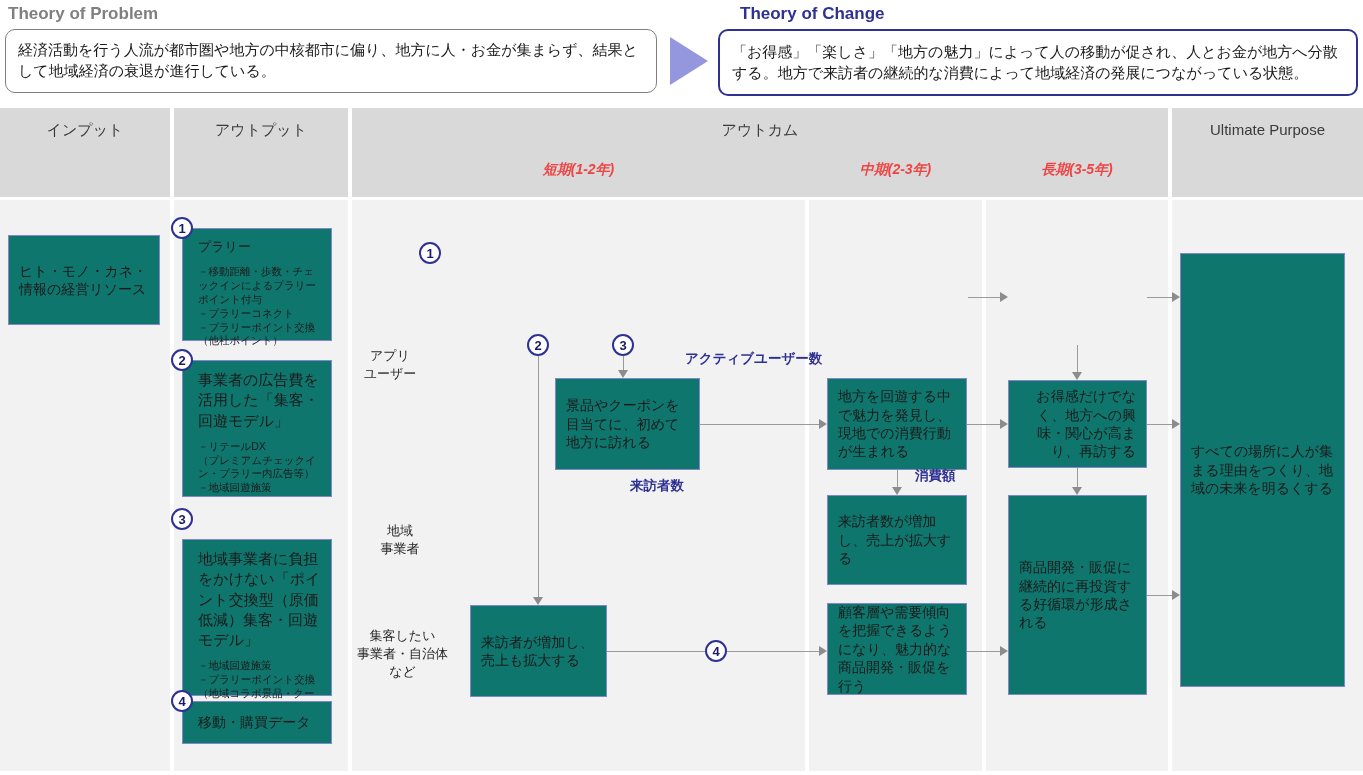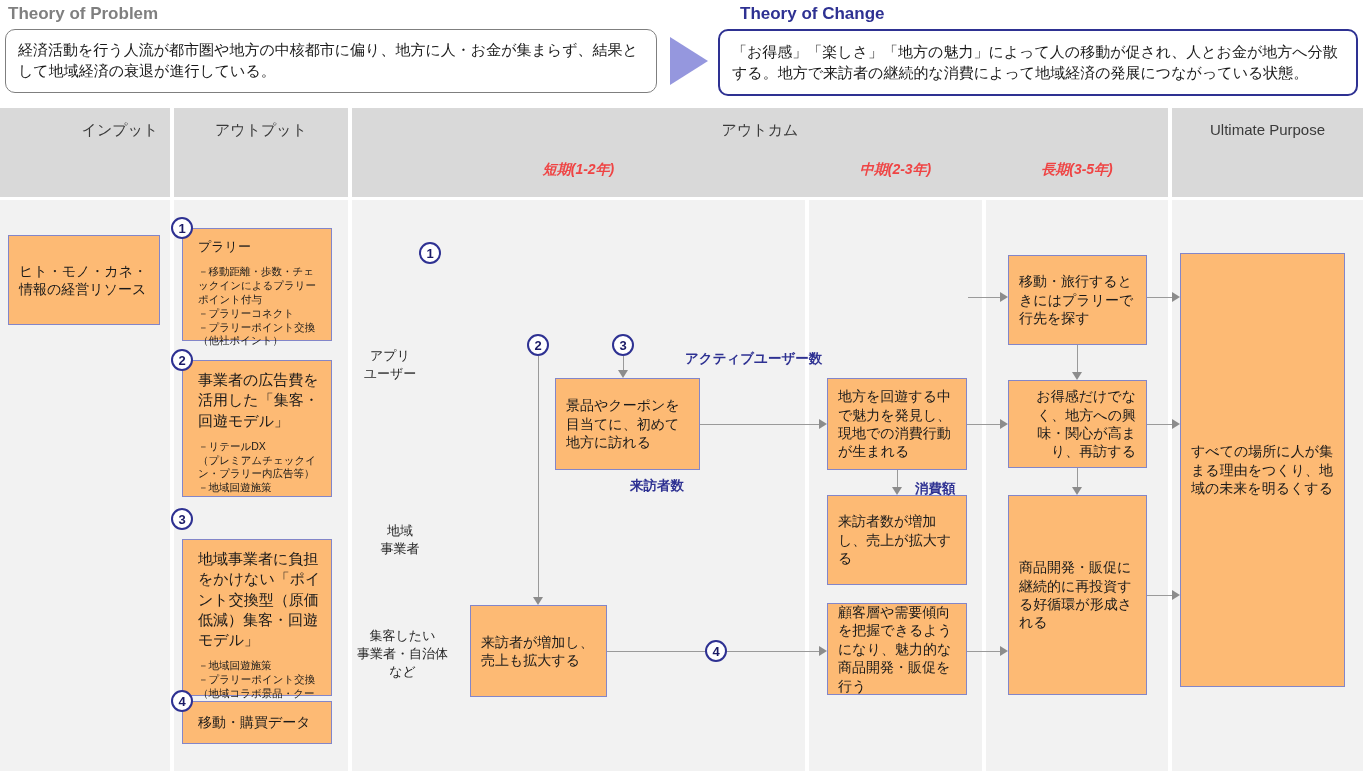--- a/index.html
+++ b/index.html
@@ -19,21 +19,21 @@
   .change-border{border:2px solid #2e3192;}
   .big-arrow{position:absolute;width:0;height:0;
     border-top:24px solid transparent;border-bottom:24px solid transparent;
     border-left:38px solid #9597de;}
   
   .hdr{position:absolute;background:#d9d9d9;top:108px;height:89px;}
   .hdr-label{position:absolute;top:121px;font-size:15px;color:#3a3a3a;text-align:center;}
   .period-label{position:absolute;top:161px;font-size:14px;font-weight:bold;color:#ef4444;text-align:center;font-style:italic;}
   .panel{position:absolute;background:#f2f2f2;top:200px;height:571px;}
   
-  .node{position:absolute;background:#fdba74;border:1.5px solid #8386c9;box-sizing:border-box;
+  .node{position:absolute;background:#0f766e;border:1.5px solid #8386c9;box-sizing:border-box;
     display:flex;align-items:center;padding:6px 10px;font-size:14px;line-height:1.32;}
   .node .txt{width:100%;}
   .out-node{display:block;padding:9px 8px 6px 15px;}
   .out-title-sm{font-size:13px;margin-bottom:10px;}
   .out-title{font-size:15px;line-height:1.35;margin-bottom:9px;}
   .out-details{font-size:10.5px;line-height:1.32;color:#1a1a1a;}
   
   .numc{position:absolute;width:22px;height:22px;border-radius:50%;background:#fff;
     border:2px solid #2e3192;box-sizing:border-box;color:#1a1a66;font-weight:bold;font-size:13px;
     display:flex;align-items:center;justify-content:center;z-index:5;}
@@ -61,21 +61,21 @@
   <div class="sec-title t-change" style="left:740px;top:4px;">Theory of Change</div>
   <div class="theory-box change-border" style="left:718px;top:29px;width:640px;height:67px;">
     <div class="txt">「お得感」「楽しさ」「地方の魅力」によって人の移動が促され、人とお金が地方へ分散する。地方で来訪者の継続的な消費によって地域経済の発展につながっている状態。</div>
   </div>
 
   <div class="hdr" style="left:0;width:170px;"></div>
   <div class="hdr" style="left:174px;width:174px;"></div>
   <div class="hdr" style="left:352px;width:816px;"></div>
   <div class="hdr" style="left:1172px;width:191px;"></div>
 
-  <div class="hdr-label" style="left:0;width:170px;padding-left:35px;">インプット</div>
+  <div class="hdr-label" style="left:0;width:170px;">インプット</div>
   <div class="hdr-label" style="left:174px;width:174px;">アウトプット</div>
   <div class="hdr-label" style="left:352px;width:816px;">アウトカム</div>
   <div class="hdr-label" style="left:1172px;width:191px;">Ultimate  Purpose</div>
 
   <div class="period-label" style="left:352px;width:453px;">短期(1-2年)</div>
   <div class="period-label" style="left:809px;width:173px;">中期(2-3年)</div>
   <div class="period-label" style="left:986px;width:182px;">長期(3-5年)</div>
 
   <div class="panel" style="left:0;width:170px;"></div>
   <div class="panel" style="left:174px;width:174px;"></div>
@@ -141,37 +141,34 @@
   <div class="node" style="left:827px;top:378px;width:140px;height:92px;">
     <div class="txt">地方を回遊する中で魅力を発見し、現地での消費行動が生まれる</div>
   </div>
   <div class="node" style="left:827px;top:495px;width:140px;height:90px;">
     <div class="txt">来訪者数が増加し、売上が拡大する</div>
   </div>
   <div class="node" style="left:827px;top:603px;width:140px;height:92px;">
     <div class="txt">顧客層や需要傾向を把握できるようになり、魅力的な商品開発・販促を行う</div>
   </div>
 
-  <div class="node" style="left:1008px;top:255px;width:139px;height:90px;">
-    <div class="txt">移動・旅行するときにはプラリーで行先を探す</div>
-  </div>
   <div class="node" style="left:1008px;top:380px;width:139px;height:88px;text-align:right;">
     <div class="txt">お得感だけでなく、地方への興味・関心が高まり、再訪する</div>
   </div>
   <div class="node" style="left:1008px;top:495px;width:139px;height:200px;">
     <div class="txt">商品開発・販促に継続的に再投資する好循環が形成される</div>
   </div>
 
   <div class="node" style="left:1180px;top:253px;width:165px;height:434px;">
     <div class="txt">すべての場所に人が集まる理由をつくり、地域の未来を明るくする</div>
   </div>
 
   <div class="kpi" style="left:685px;top:350px;">アクティブユーザー数</div>
   <div class="kpi" style="left:630px;top:477px;">来訪者数</div>
-  <div class="kpi" style="left:915px;top:480px;">消費額</div>
+  <div class="kpi" style="left:915px;top:467px;">消費額</div>
 
   <div class="hline" style="left:968px;top:297px;width:32px;"></div>
   <div class="arr-r" style="left:1000px;top:292px;"></div>
 
   <div class="vline" style="left:538px;top:356px;height:241px;"></div>
   <div class="arr-d" style="left:533px;top:597px;"></div>
 
   <div class="vline" style="left:623px;top:356px;height:14px;"></div>
   <div class="arr-d" style="left:618px;top:370px;"></div>
 

